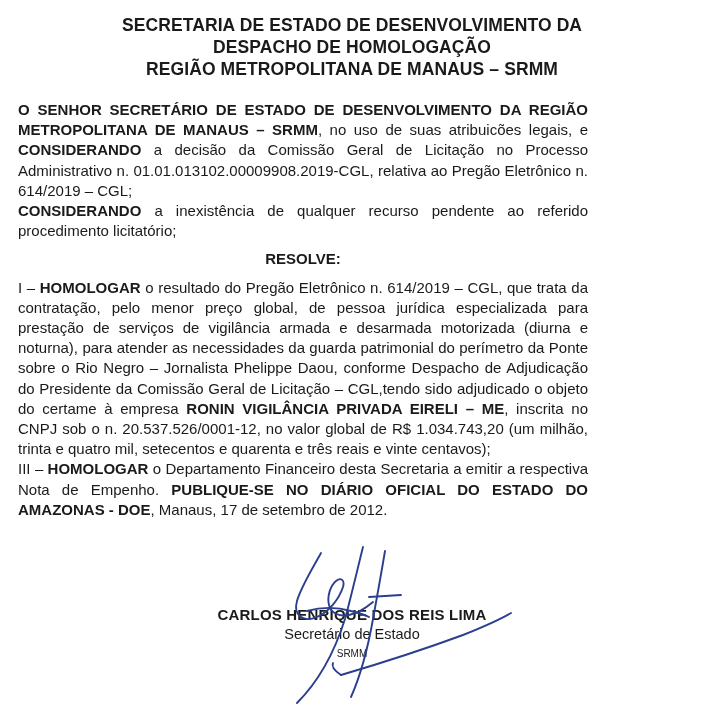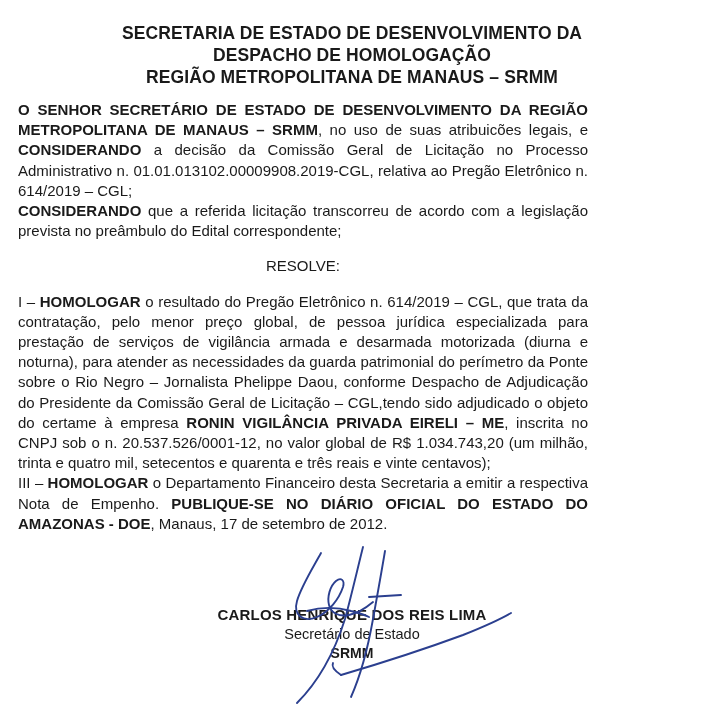--- a/index.html
+++ b/index.html
@@ -15,21 +15,21 @@
     overflow: hidden;
     position: relative;
   }
   .page {
     position: relative;
     width: 704px;
     height: 715px;
     background: #ffffff;
   }
   .title-block {
-    padding-top: 22px;
+    padding-top: 14px;
     text-align: center;
   }
   .title-line {
     font-size: 17.5px;
     font-weight: bold;
     line-height: 22px;
     letter-spacing: 0.1px;
     white-space: nowrap;
   }
   .body-block {
@@ -42,24 +42,24 @@
     margin: 0;
     font-size: 15px;
     line-height: 20.2px;
     text-align: justify;
     text-justify: inter-word;
   }
   b, .b {
     font-weight: bold;
   }
   .center-head {
-    margin: 15px;
+    margin: 8px;
     font-size: 15px;
     line-height: 20.2px;
-    font-weight: normal;
+    font-weight: bold;
     text-align: center;
   }
   .sig-block {
     position: absolute;
     left: 0;
     top: 605px;
     width: 704px;
     text-align: center;
     z-index: 1;
   }
@@ -67,23 +67,22 @@
     font-size: 15px;
     font-weight: bold;
     line-height: 20px;
     letter-spacing: 0.2px;
   }
   .sig-role {
     font-size: 14.5px;
     line-height: 19px;
   }
   .sig-org {
-    font-size: 14px;
+    font-size: 10px;
     line-height: 19px;
-    font-weight: bold;
   }
   .signature-ink {
     position: absolute;
     left: 255px;
     top: 545px;
     width: 330px;
     height: 160px;
     pointer-events: none;
     z-index: 3;
   }
@@ -96,22 +95,22 @@
   <div class="title-block">
     <div class="title-line">SECRETARIA DE ESTADO DE DESENVOLVIMENTO DA</div>
     <div class="title-line">DESPACHO DE HOMOLOGAÇÃO</div>
     <div class="title-line">REGIÃO METROPOLITANA DE MANAUS – SRMM</div>
   </div>
 
   <div class="body-block">
 
     <p class="para"><b>O SENHOR SECRETÁRIO DE ESTADO DE DESENVOLVIMENTO DA REGIÃO METROPOLITANA DE MANAUS – SRMM</b><span>, no uso de suas atribuicões legais, e </span><b>CONSIDERANDO</b><span> a decisão da Comissão Geral de Licitação no Processo Administrativo n. 01.01.013102.00009908.2019-CGL, relativa ao Pregão Eletrônico n. 614/2019 – CGL;</span></p>
 
+    <p class="para"><b>CONSIDERANDO</b><span> a inexistência de qualquer recurso pendente ao referido procedimento licitatório;</span></p>
 
-    <p class="para"><b>CONSIDERANDO</b><span> que a referida licitação transcorreu de acordo com a legislação prevista no preâmbulo do Edital correspondente;</span></p>
 
 
     <p class="center-head">RESOLVE:</p>
 
     <p class="para"><span>I – </span><b>HOMOLOGAR</b><span> o resultado do Pregão Eletrônico n. 614/2019 – CGL, que trata da contratação, pelo menor preço global, de pessoa jurídica especializada para prestação de serviços de vigilância armada e desarmada motorizada (diurna e noturna), para atender as necessidades da guarda patrimonial do perímetro da Ponte sobre o Rio Negro – Jornalista Phelippe Daou, conforme Despacho de Adjudicação do Presidente da Comissão Geral de Licitação – CGL,tendo sido adjudicado o objeto do certame à empresa </span><b>RONIN VIGILÂNCIA PRIVADA EIRELI – ME</b><span>, inscrita no CNPJ sob o n. 20.537.526/0001-12, no valor global de R$ 1.034.743,20 (um milhão, trinta e quatro mil, setecentos e quarenta e três reais e vinte centavos);</span></p>
 
     <p class="para"><span>III – </span><b>HOMOLOGAR</b><span> o Departamento Financeiro desta Secretaria a emitir a respectiva Nota de Empenho. </span><b>PUBLIQUE-SE NO DIÁRIO OFICIAL DO ESTADO DO AMAZONAS - DOE</b><span>, Manaus, 17 de setembro de 2012.</span></p>
 
   </div>
 

